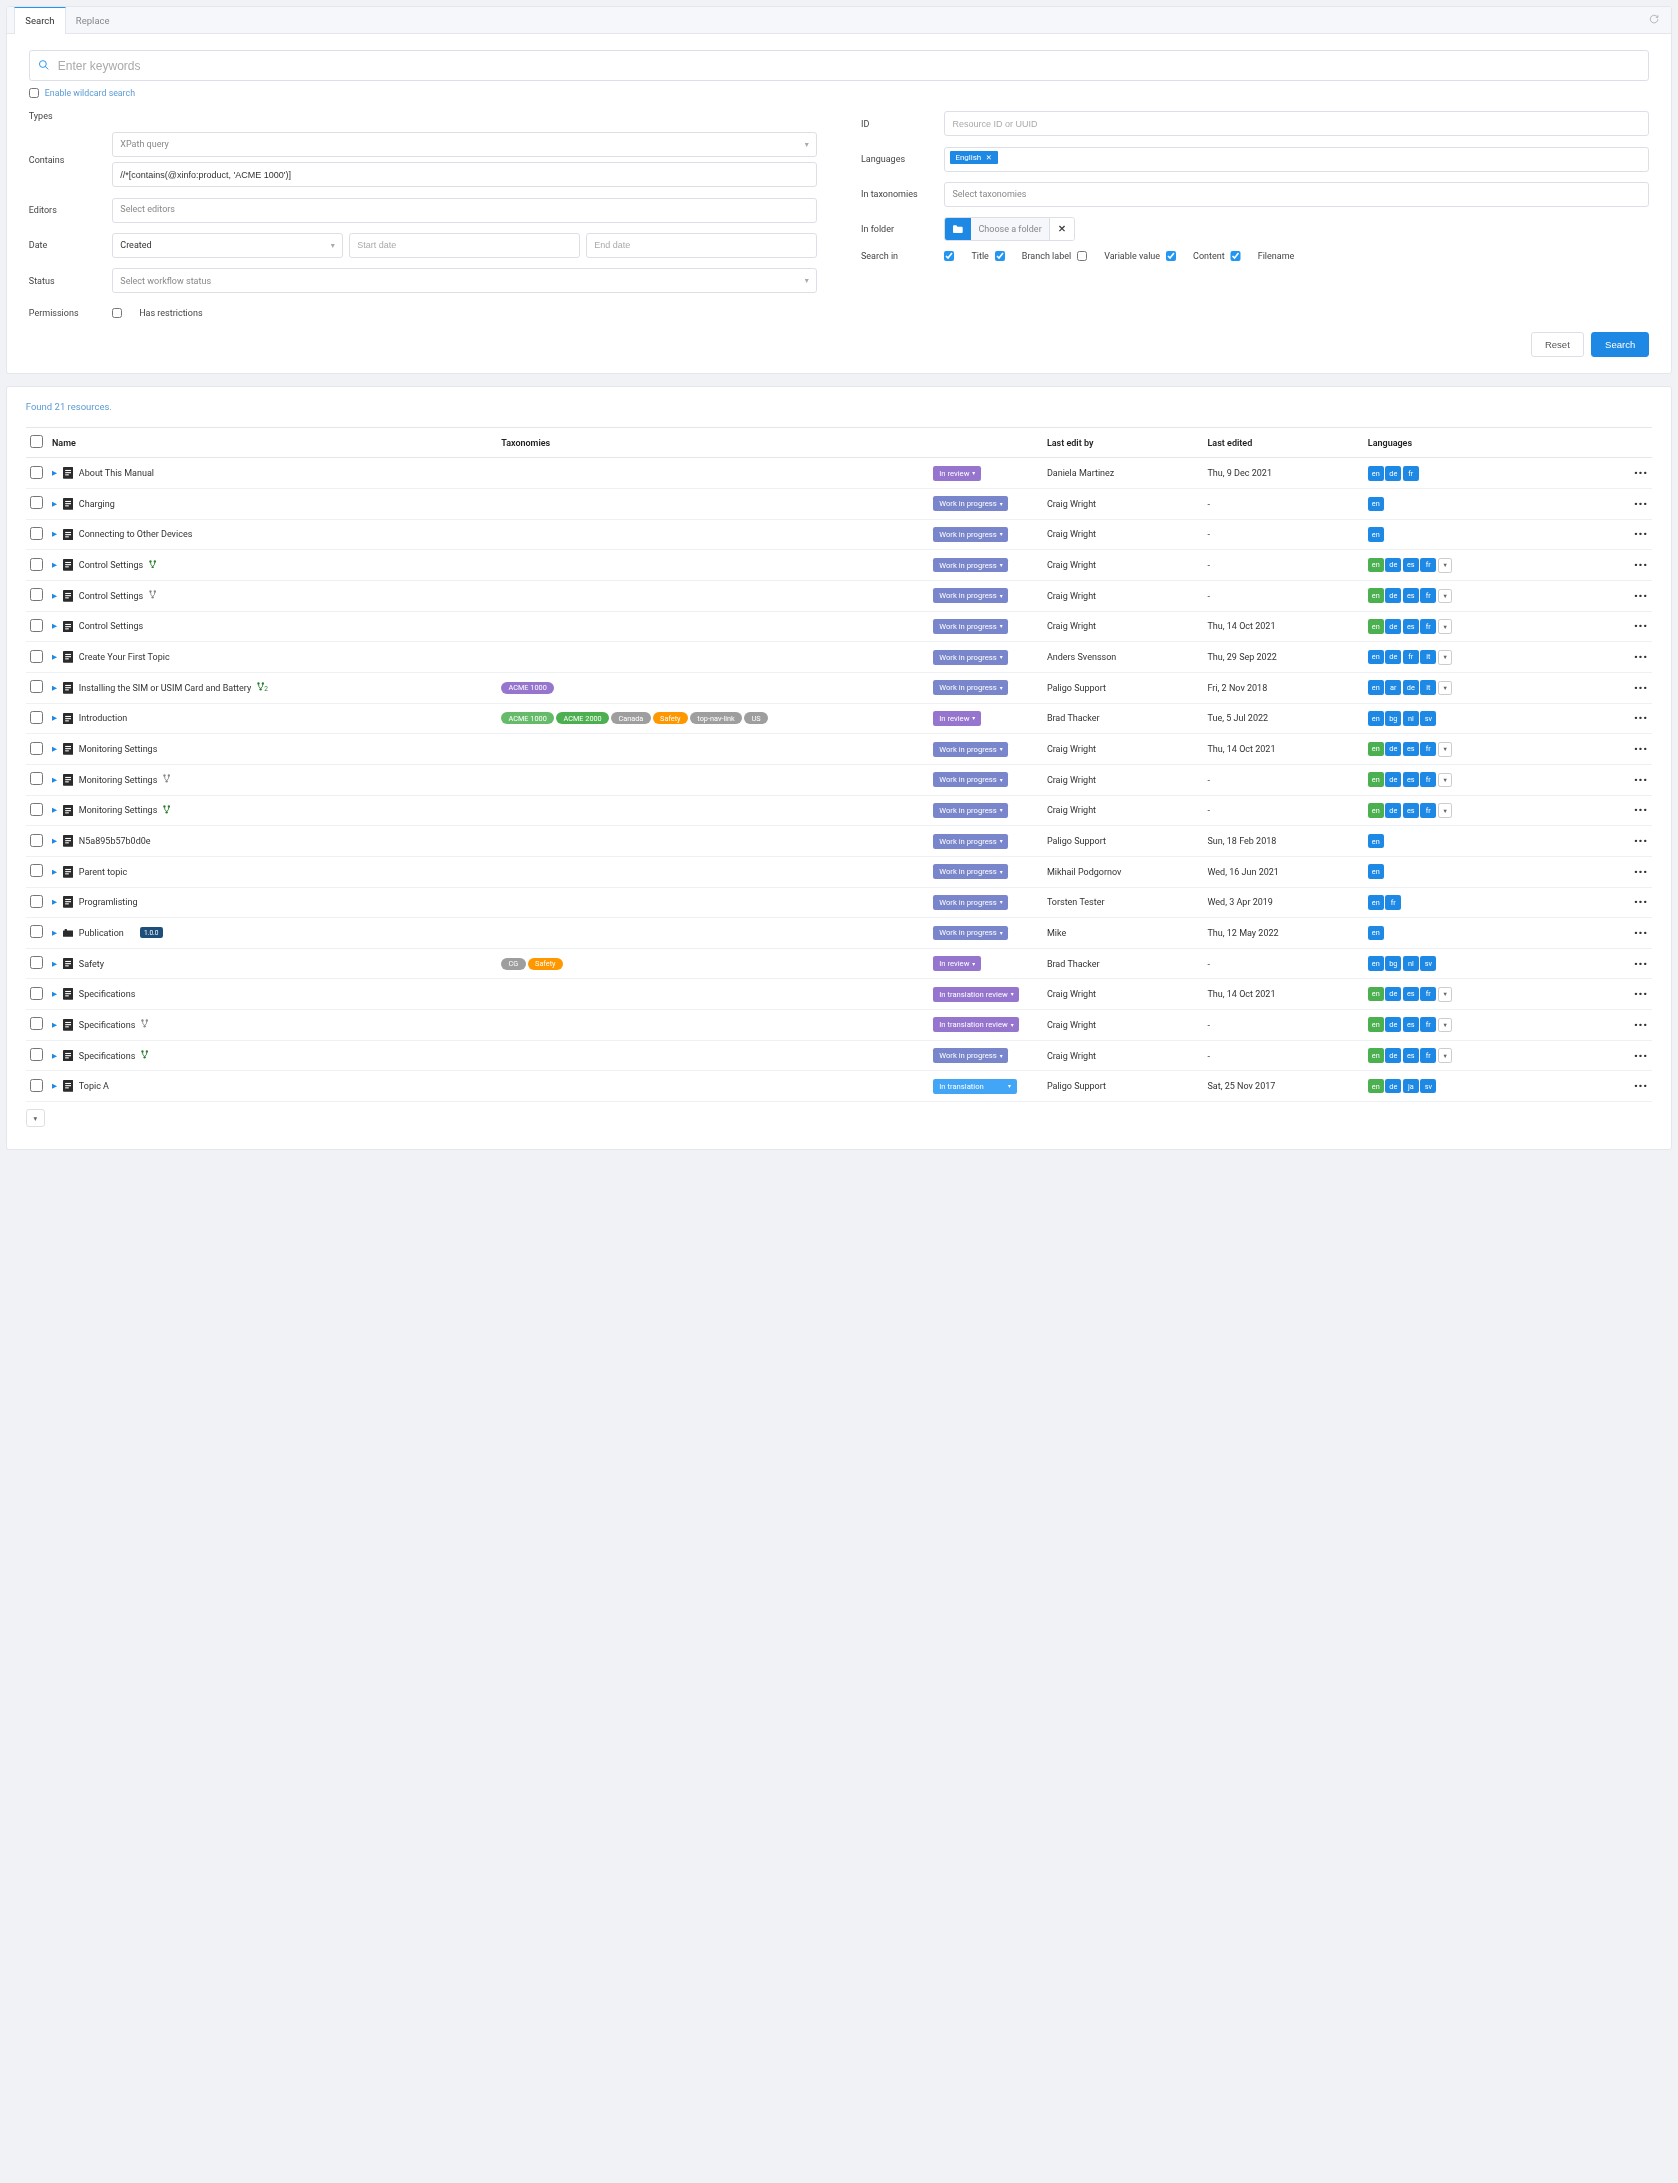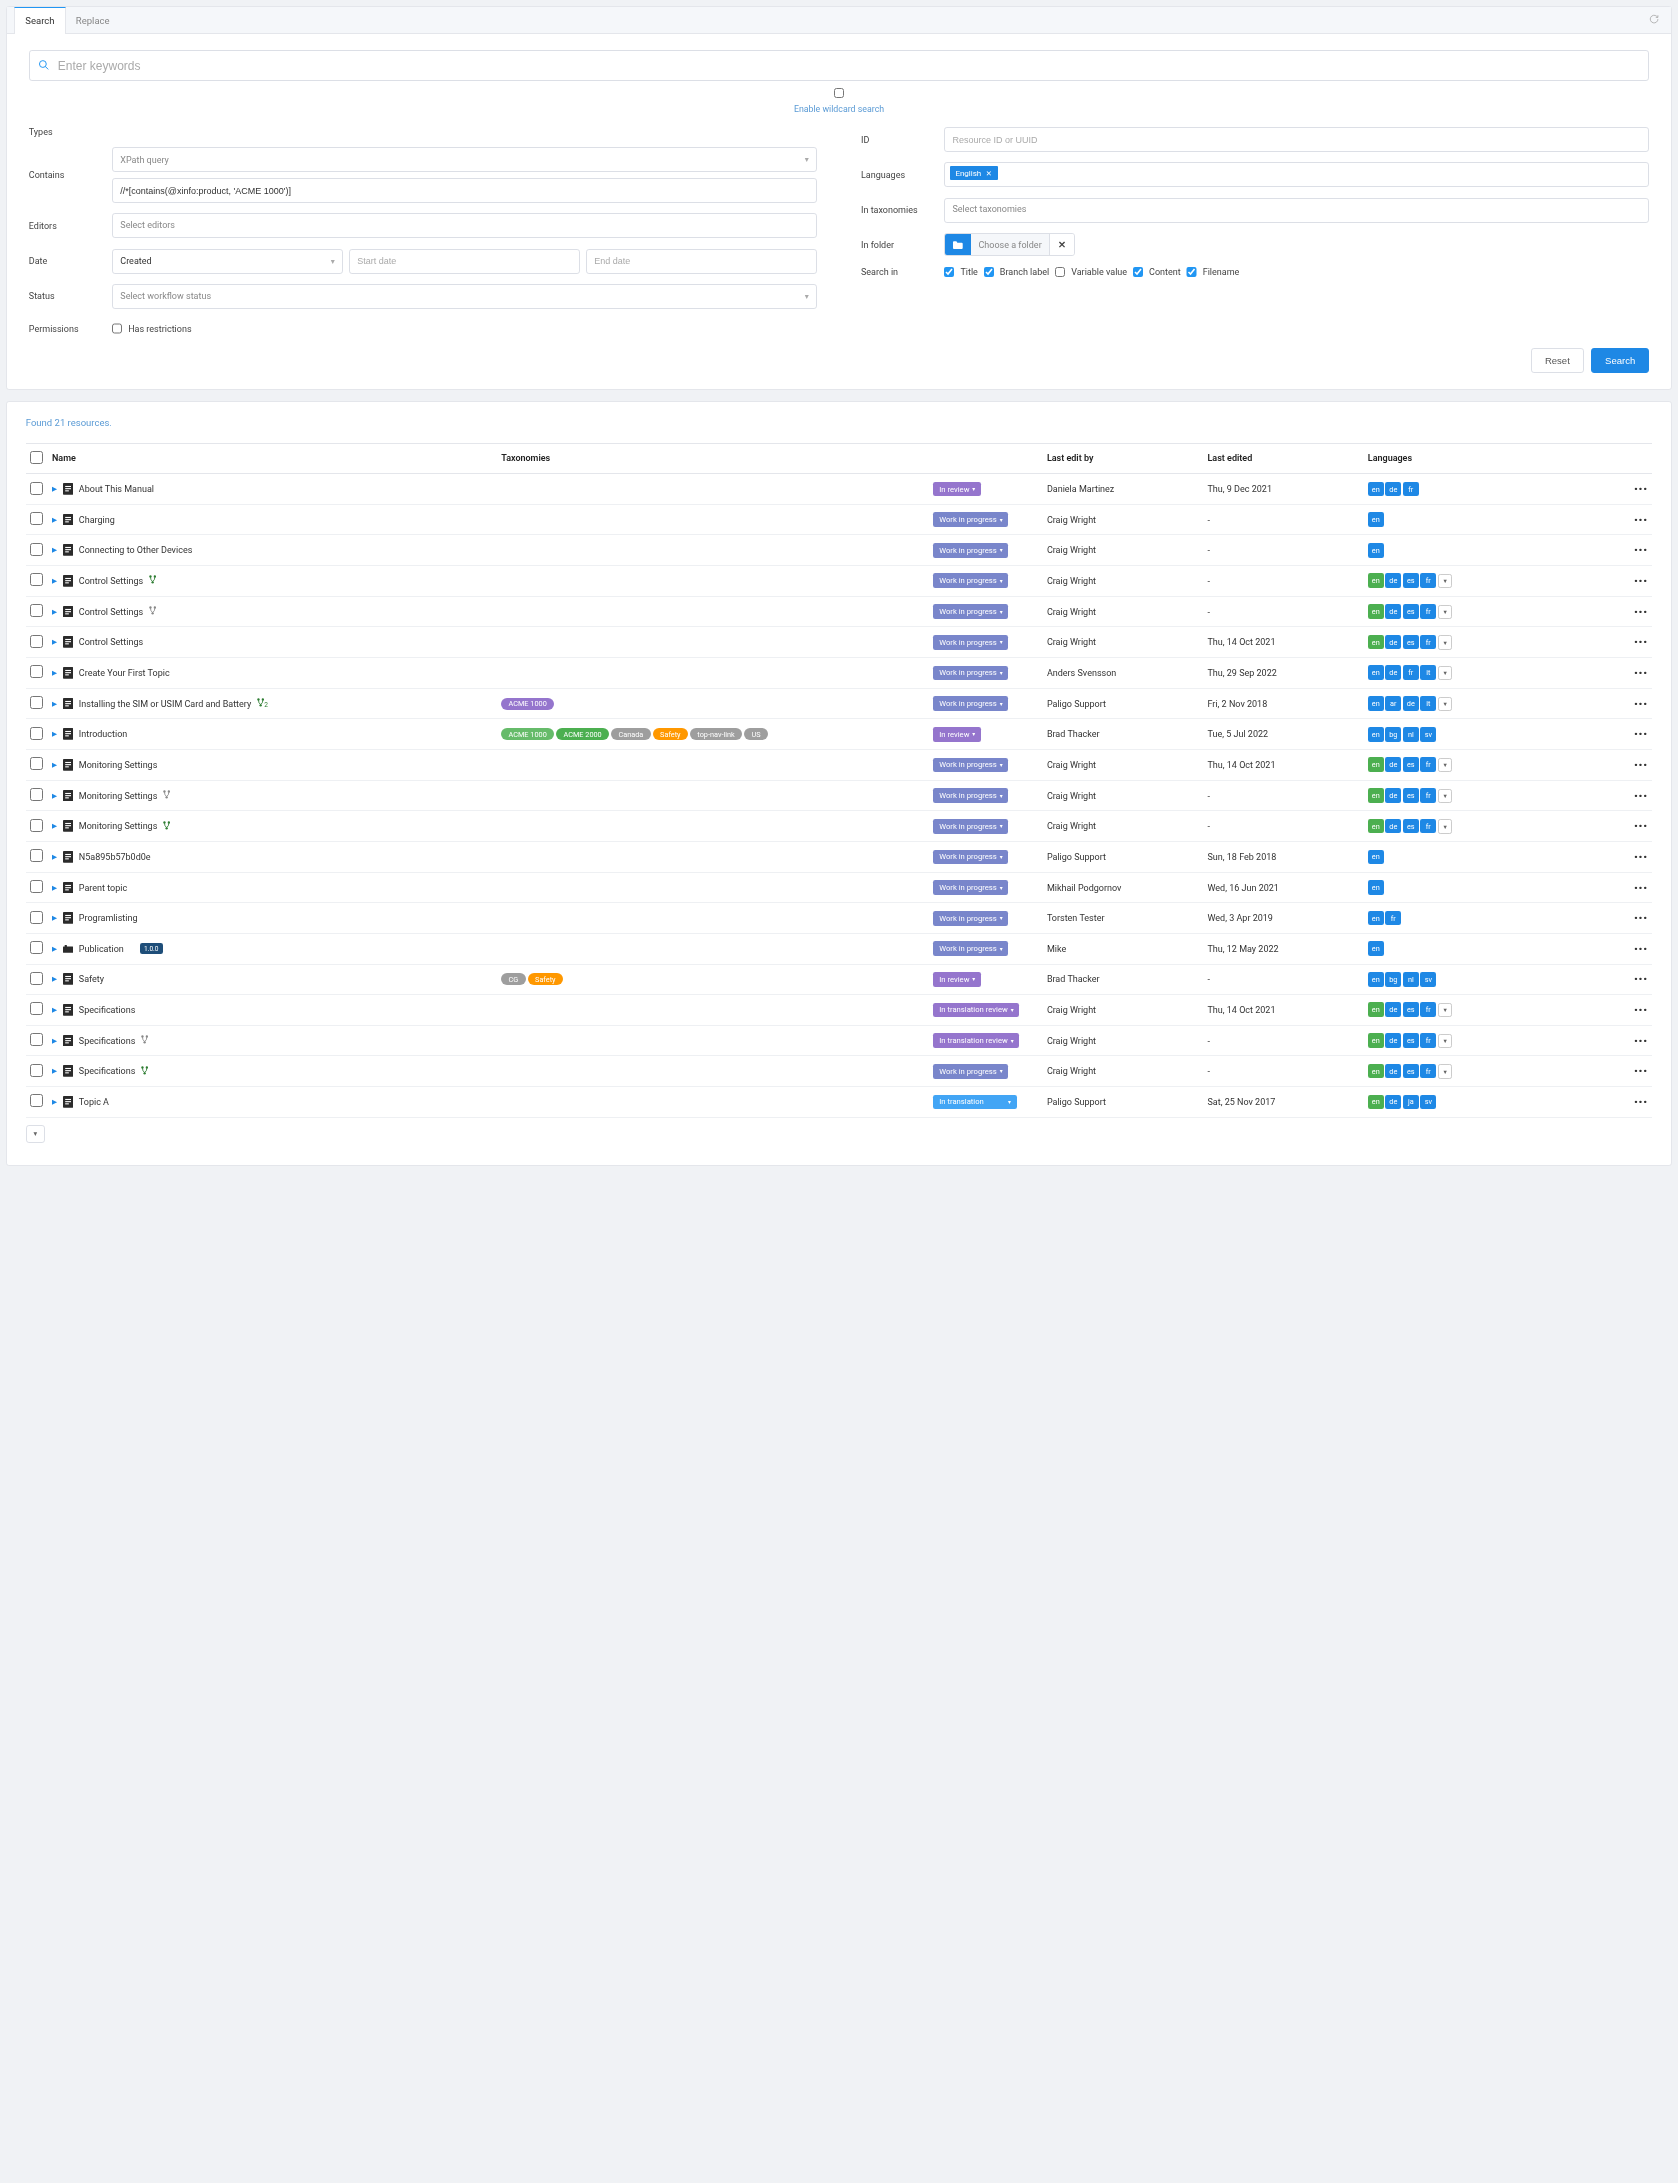--- a/index.html
+++ b/index.html
@@ -60,21 +60,20 @@
     transform: translateY(-50%);
     color: #2196f3;
   }
   .wildcard-row {
     display: flex;
     align-items: center;
     gap: 5.8px;
     margin-bottom: 13px;
     font-size: 8.8px;
     color: #5b9bd5;
-    flex-direction: column;
   }
   .wildcard-row input[type=checkbox] {
     width: 10.2px; height: 10.2px;
     accent-color: #2196f3;
   }
   .form-grid {
     display: grid;
     grid-template-columns: 1fr 1fr;
     gap: 0 44px;
     margin-bottom: 14.6px;
@@ -149,21 +148,21 @@
     border-left: 0.7px solid #dcdfe6;
   }
   .checks {
     display: flex;
     flex-wrap: wrap;
     gap: 7.3px 11.7px;
   }
   .check-item {
     display: flex;
     align-items: center;
-    gap: 6px;
+    gap: 17px;
     font-size: 9px;
     color: #444;
   }
   .check-item input { width: 10.2px; height: 10.2px; accent-color: #2196f3; }
   .perms-row {
     display: flex;
     align-items: center;
     gap: 10.2px;
     margin-top: 10.2px;
     font-size: 9px;

